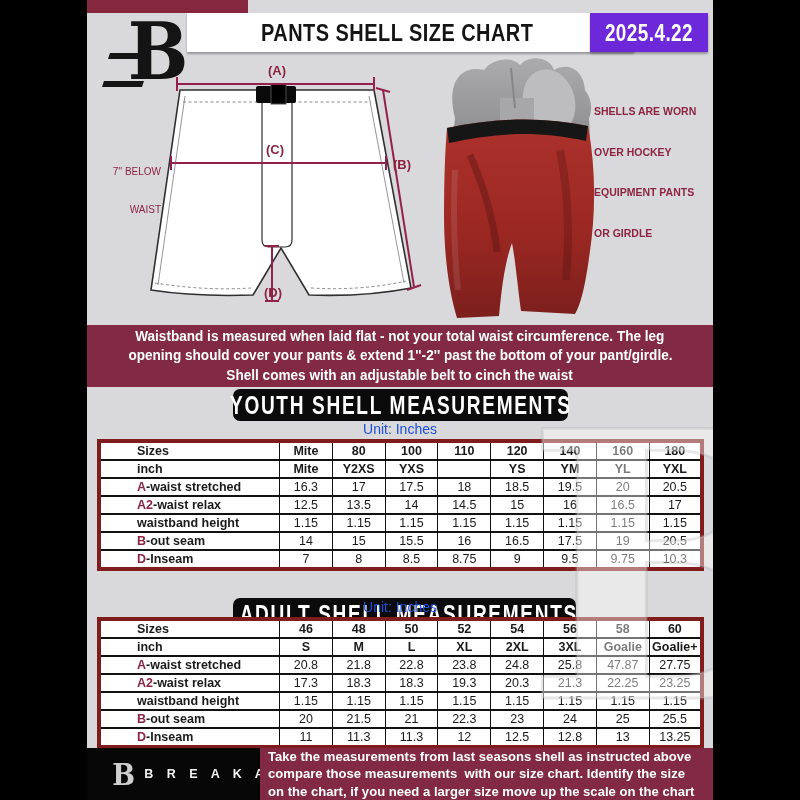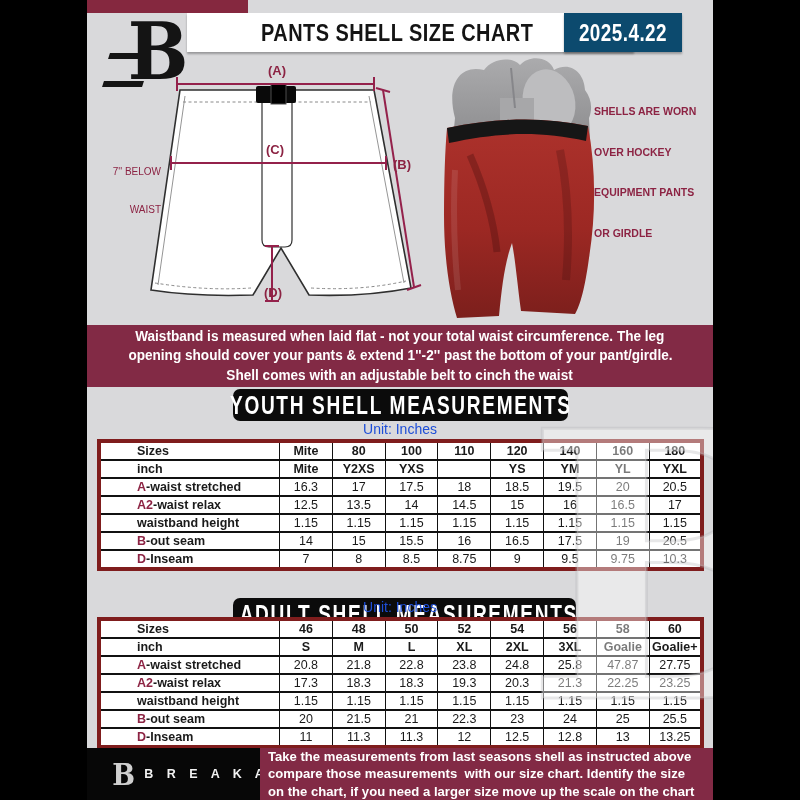--- a/index.html
+++ b/index.html
@@ -24,21 +24,21 @@
   .logo-bar2{position:absolute;left:-4px;top:73px;width:40px;height:6px;background:#141414;transform:skewX(-18deg);}
   .title-bar{
     left:100px;top:13px;width:403px;height:39px;background:#fff;z-index:2;
     display:flex;align-items:center;box-shadow:0 2px 2px rgba(0,0,0,.3);padding-left:44px;
   }
   .title-text{
     margin-left:30px;font-size:21px;font-weight:bold;color:#141414;
     letter-spacing:.5px;transform:scale(.95,1.1);transform-origin:left center;white-space:pre;
   }
   .date-box{
-    left:477px;top:13px;width:118px;height:39px;background:#0c4a6e;z-index:2;
+    left:503px;top:13px;width:118px;height:39px;background:#6d28d9;z-index:2;
     display:flex;align-items:center;justify-content:center;
     color:#fff;font-size:21px;font-weight:bold;box-shadow:0 2px 2px rgba(0,0,0,.3);
   }
   .date-box span{transform:scale(.9,1.12);letter-spacing:.5px;}
   
   svg.draw{left:0;top:0;z-index:1;}
   .diag-label{
     z-index:3;color:#8c2343;font-weight:bold;font-size:13px;white-space:pre;
   }
   .below-waist{

